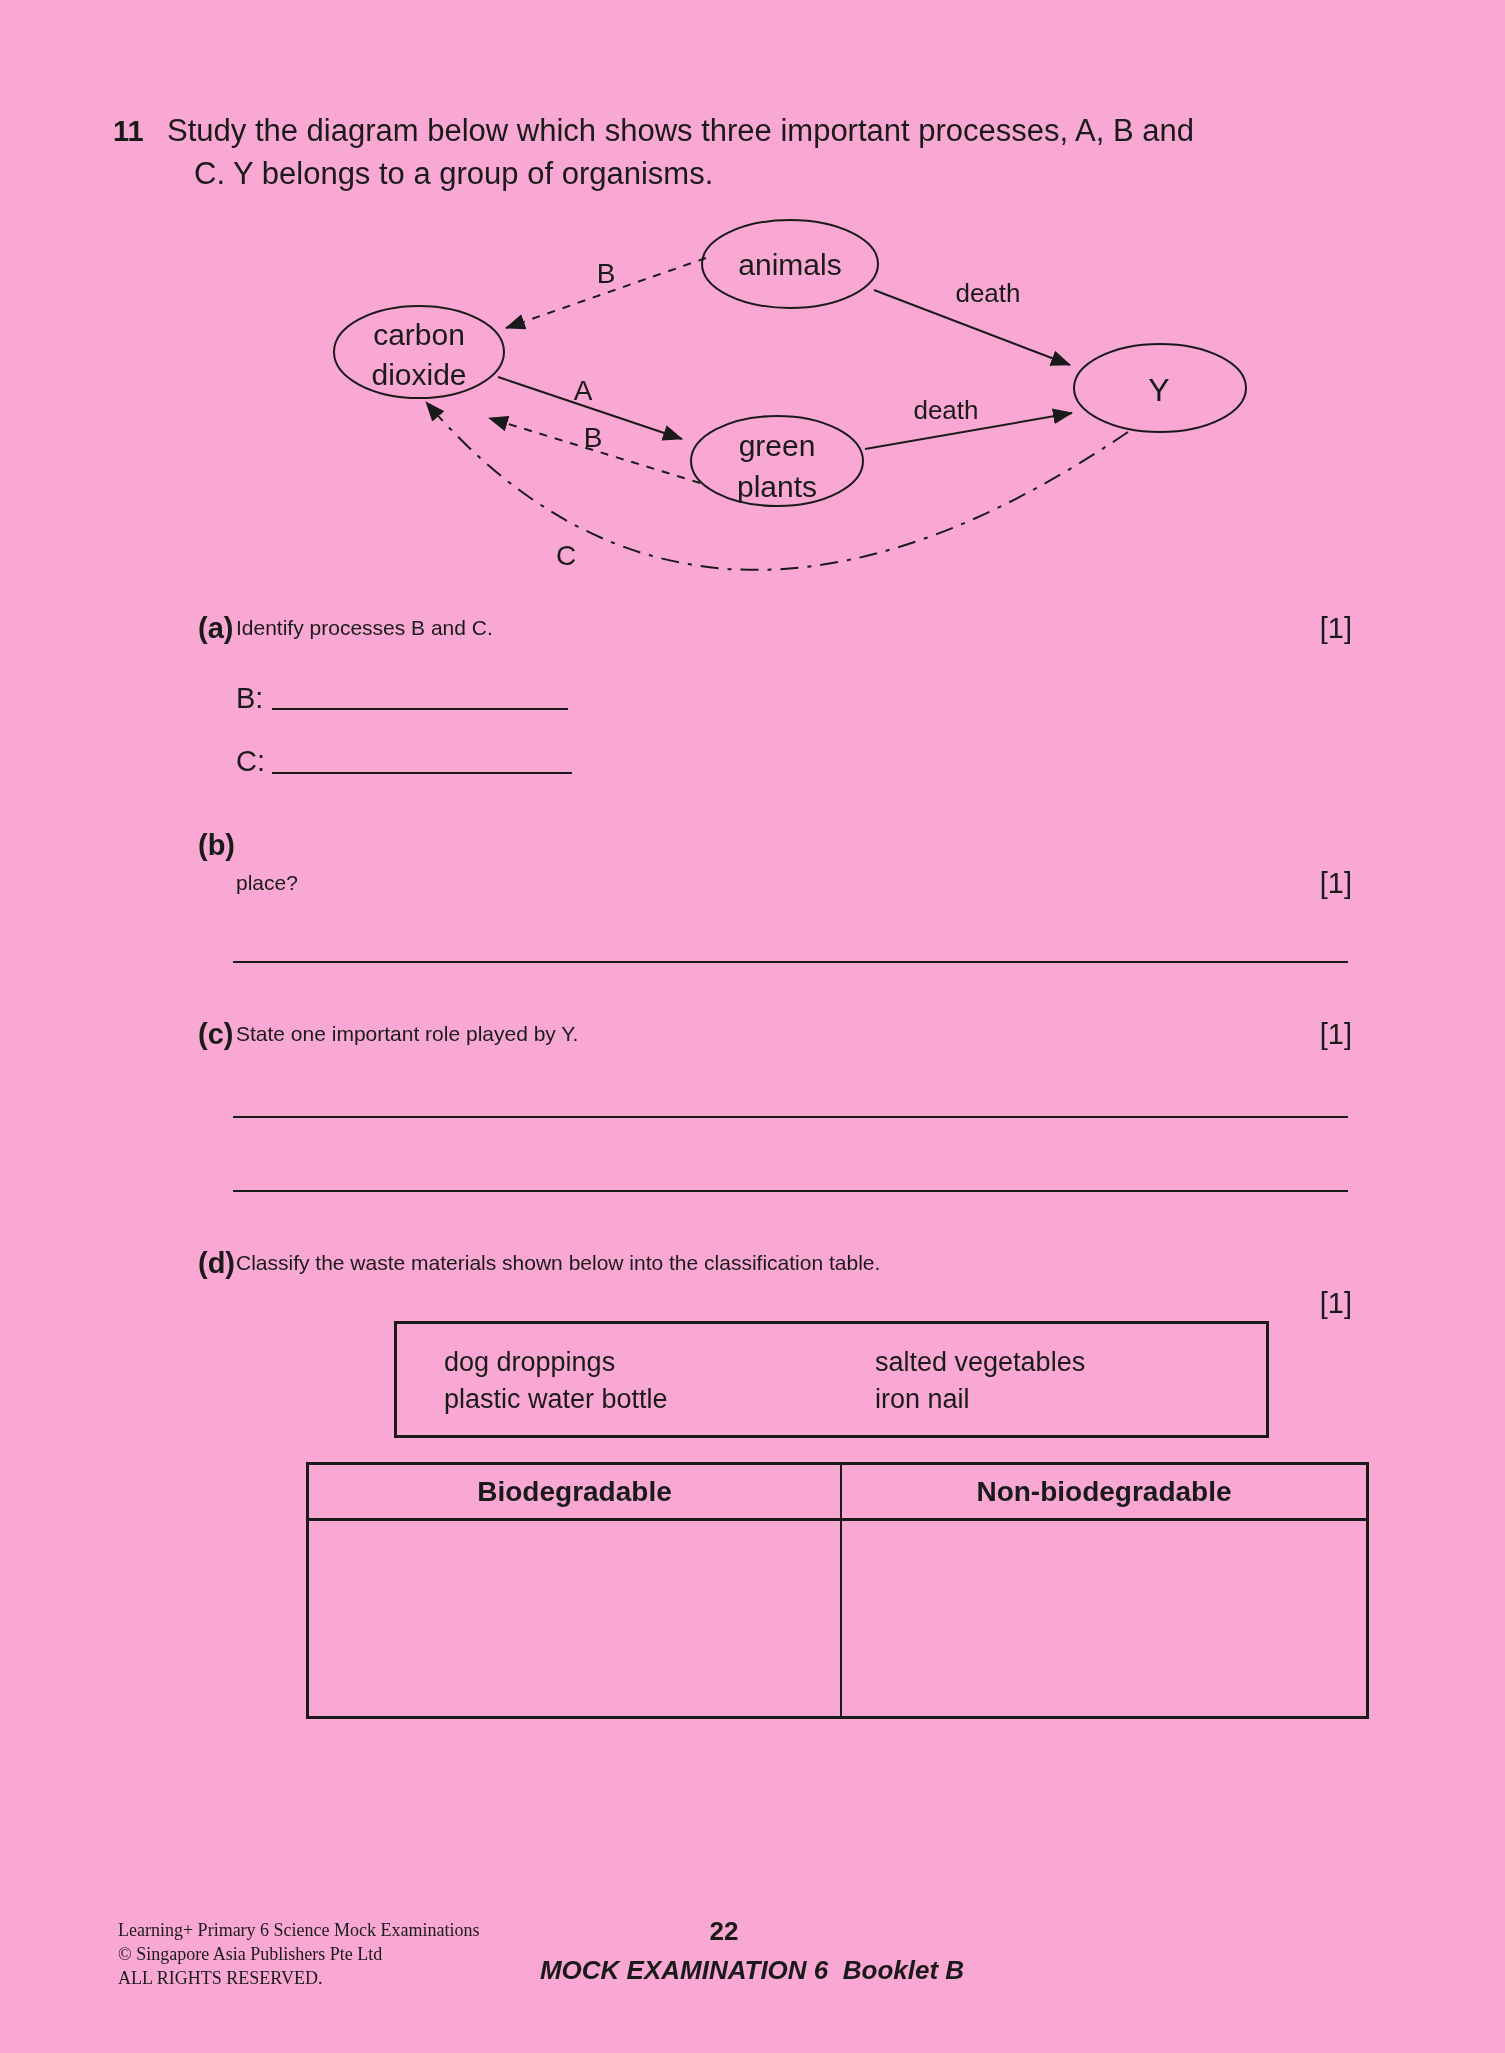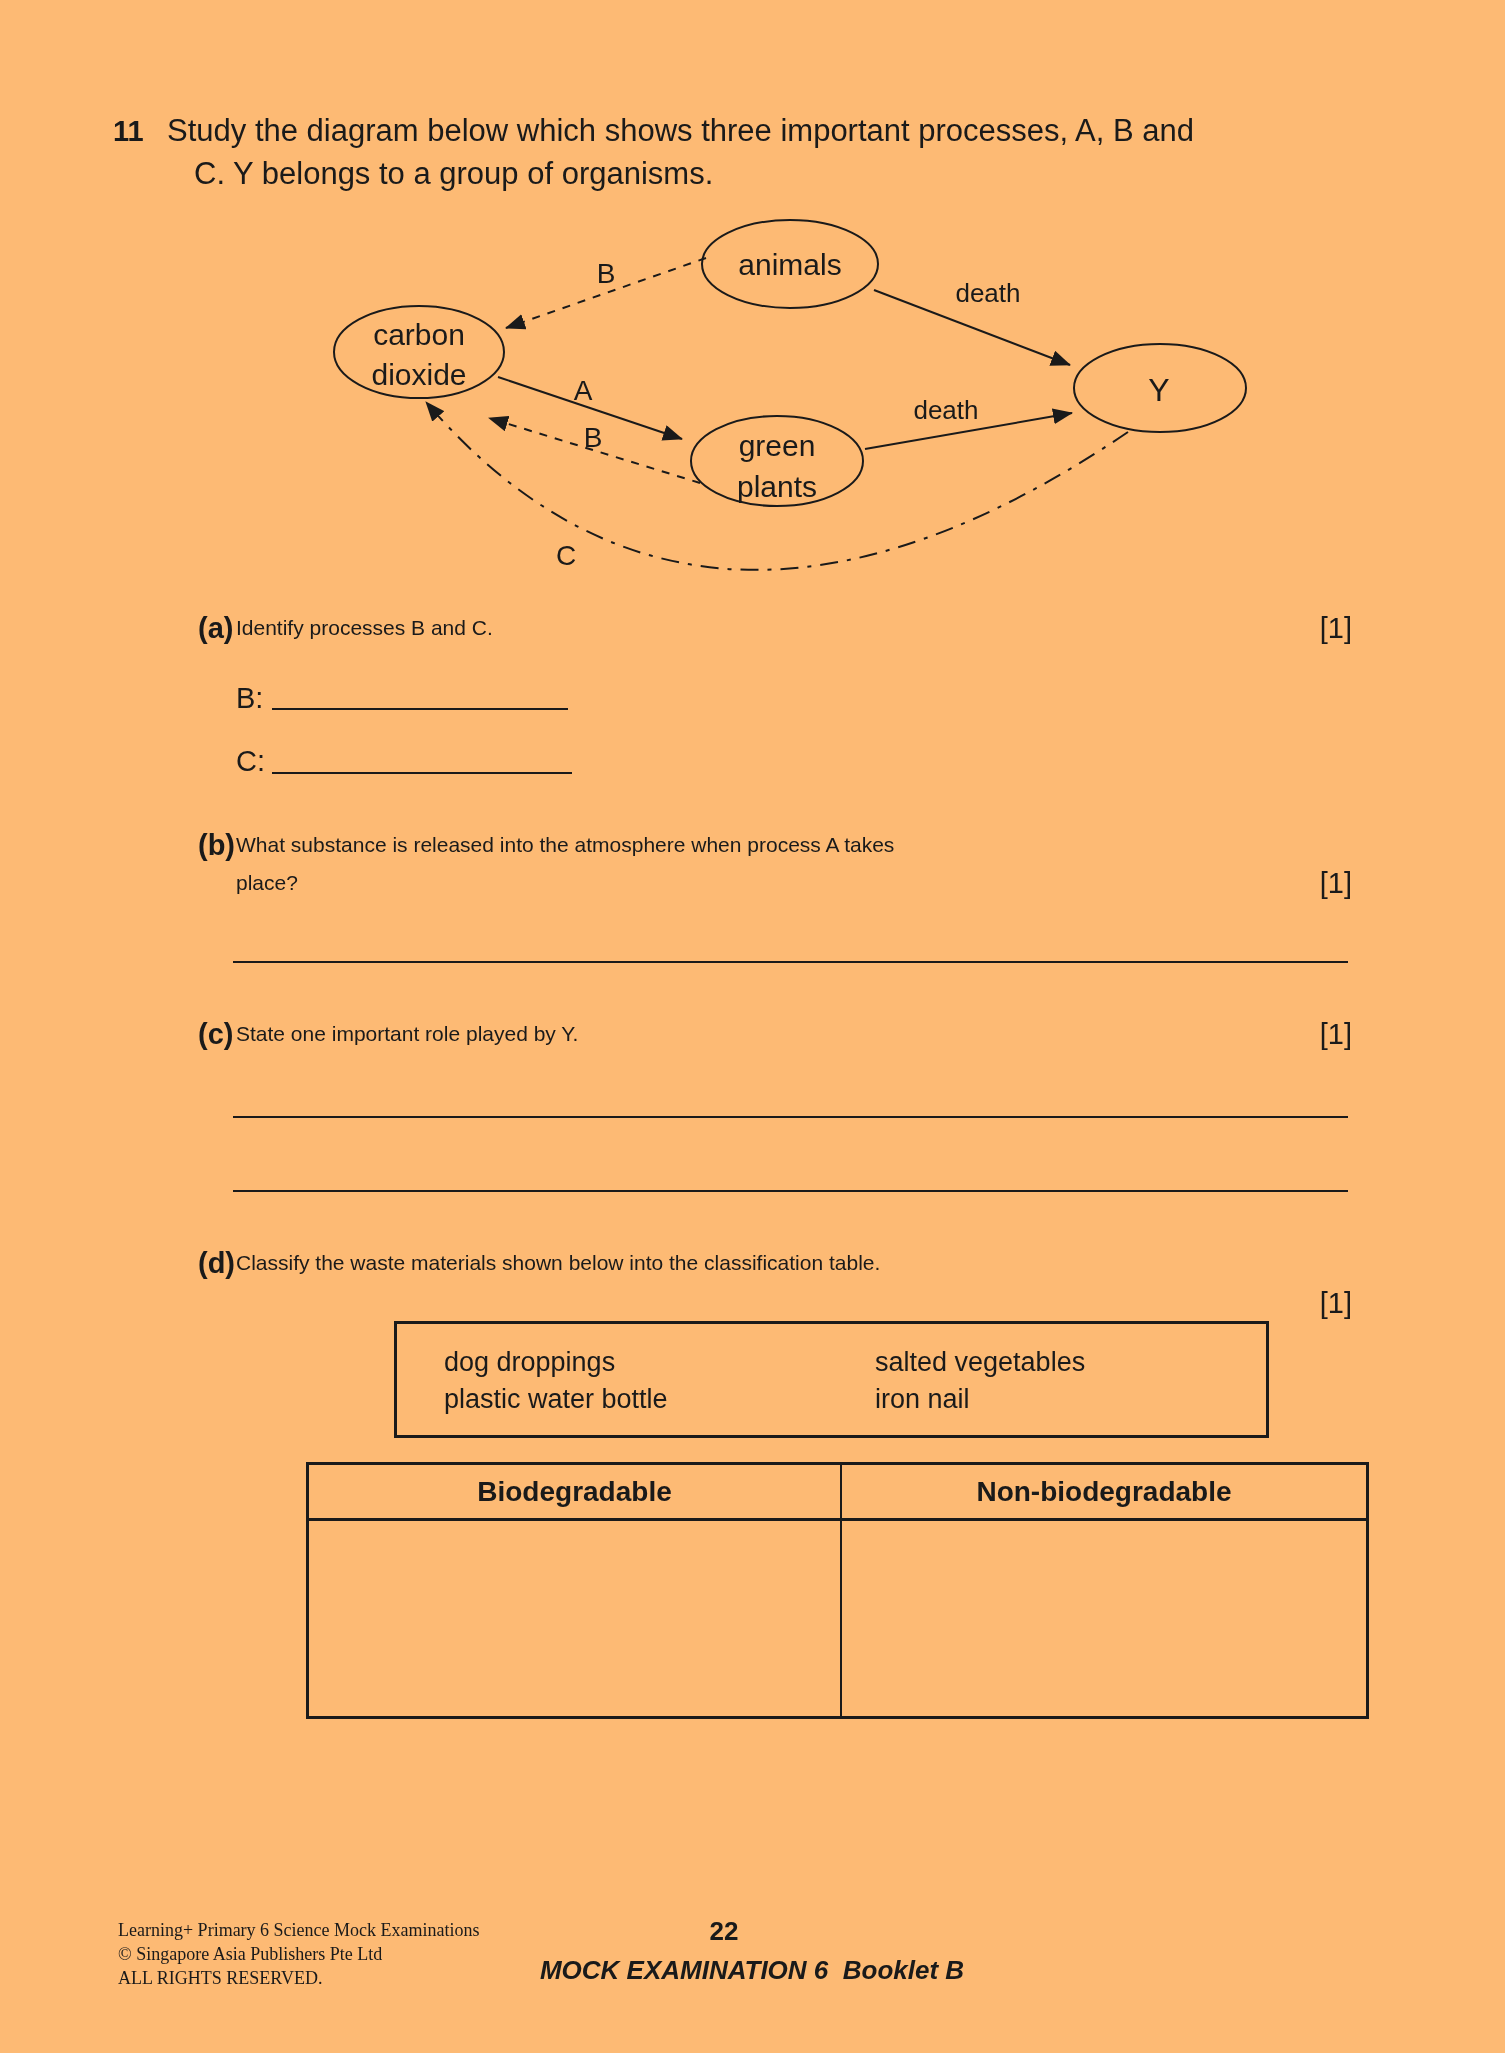--- a/index.html
+++ b/index.html
@@ -1,19 +1,19 @@
 <!DOCTYPE html>
 <html><head>
 <meta charset="utf-8">
 <style>
   html,body{margin:0;padding:0;background:#e8e8e8;}
   .page{
     position:relative;
     width:1505px;height:2053px;
-    background:#fdba74;
+    background:#f9a8d4;
     font-family:"Liberation Sans", sans-serif;
     color:#1a1a1a;
     margin:0 auto;
     overflow:hidden;
   }
   .abs{position:absolute;}
   .qnum{font-weight:bold;font-size:29px;line-height:34px;}
   .qtext{font-size:31px;line-height:34px;}
   .part-label{font-weight:bold;font-size:29px;line-height:34px;}
   .part-text{font-size:21px;line-height:34px;}
@@ -97,21 +97,20 @@
   <div class="abs part-text" style="left:236px;top:611px;">Identify processes B and C.</div>
   <div class="abs marks" style="right:153px;top:611px;">[1]</div>
 
   <div class="abs ansprefix" style="left:236px;top:681px;">B:</div>
   <div class="abs ansline" style="left:272px;top:708px;width:296px;"></div>
 
   <div class="abs ansprefix" style="left:236px;top:744px;">C:</div>
   <div class="abs ansline" style="left:272px;top:772px;width:300px;"></div>
 
   <div class="abs part-label" style="left:198px;top:828px;">(b)</div>
-  <div class="abs part-text" style="left:236px;top:828px;">What substance is released into the atmosphere when process A takes</div>
   <div class="abs part-text" style="left:236px;top:866px;">place?</div>
   <div class="abs marks" style="right:153px;top:866px;">[1]</div>
   <div class="abs ansline" style="left:233px;top:961px;width:1115px;"></div>
 
   <div class="abs part-label" style="left:198px;top:1017px;">(c)</div>
   <div class="abs part-text" style="left:236px;top:1017px;">State one important role played by Y.</div>
   <div class="abs marks" style="right:153px;top:1017px;">[1]</div>
   <div class="abs ansline" style="left:233px;top:1116px;width:1115px;"></div>
   <div class="abs ansline" style="left:233px;top:1190px;width:1115px;"></div>
 

